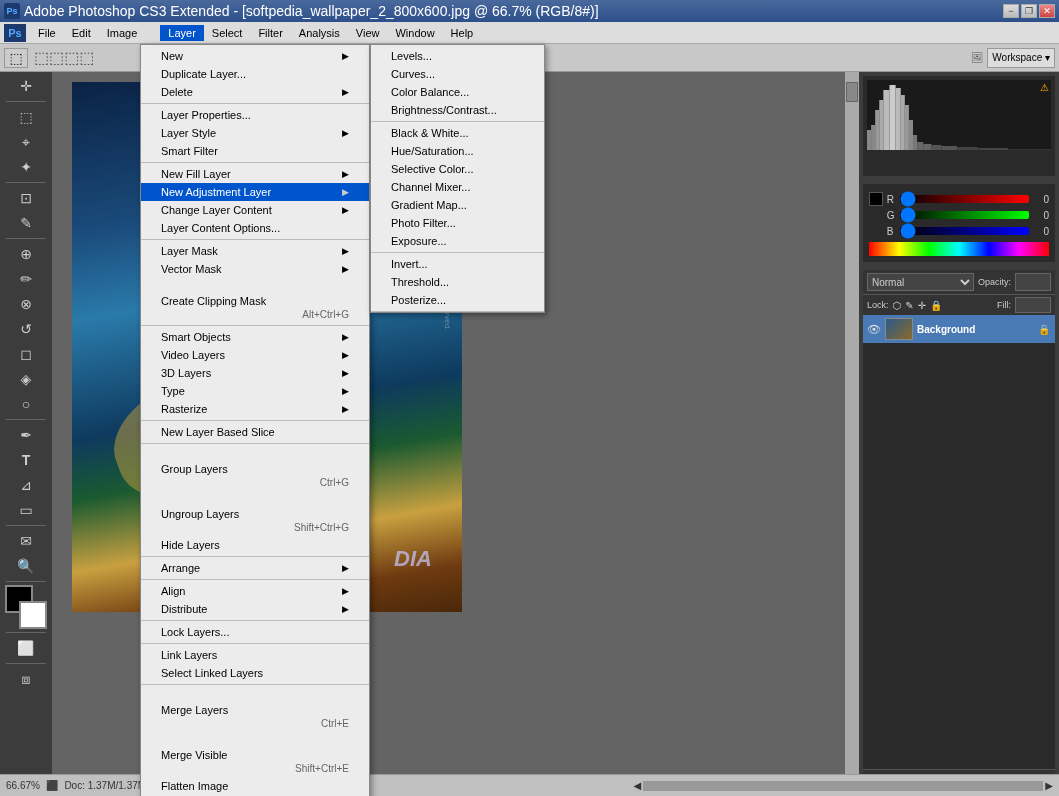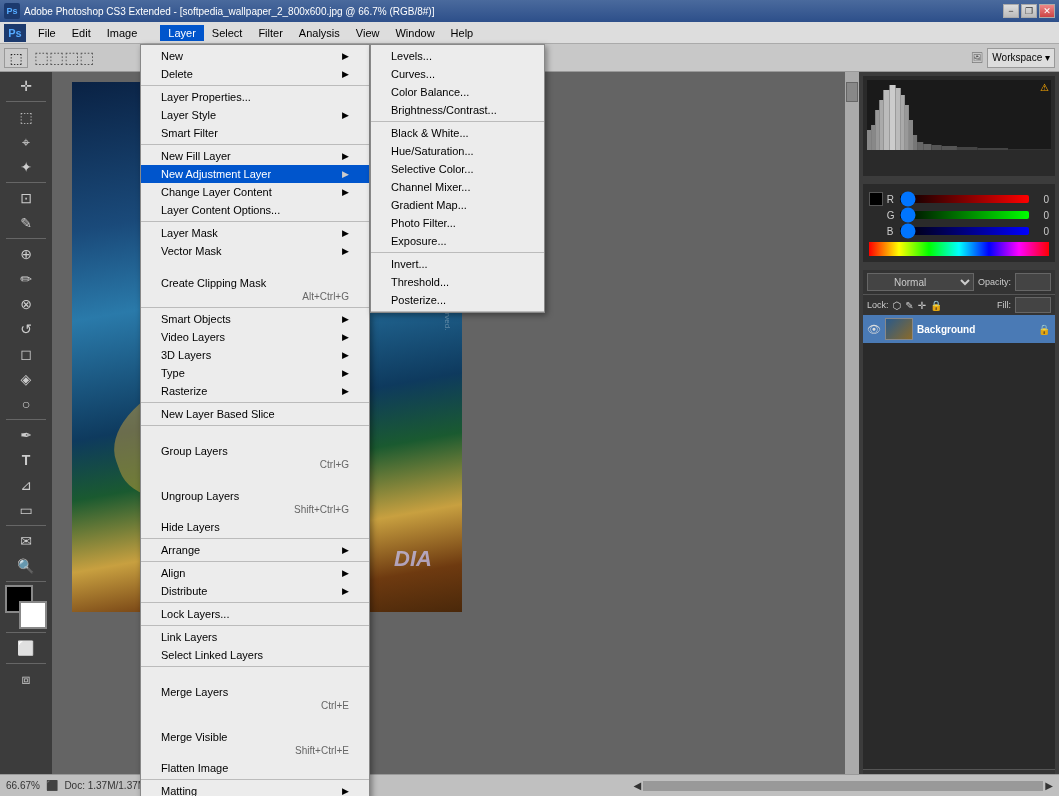--- a/index.html
+++ b/index.html
@@ -86,21 +86,21 @@
     .rgb-b { background: linear-gradient(to right, #000, #00f); }
     .rgb-value { color: #ccc; font-size: 10px; width: 16px; text-align: right; }
     .colorbar { width: 100%; height: 14px; margin-top: 4px; background: linear-gradient(to right, #f00, #ff0, #0f0, #0ff, #00f, #f0f, #f00); }
 
     #layers-panel {
       background: #2a2a2a; margin: 4px; flex: 1; display: flex; flex-direction: column;
     }
     #blend-row {
       display: flex; align-items: center; gap: 4px; padding: 3px 4px; background: #333;
     }
-    .blend-select { height: 18px; background: #444; color: #ccc; border: 1px solid #666; font-size: 10px; flex: 1; padding-left: 22px; }
+    .blend-select { height: 18px; background: #444; color: #ccc; border: 1px solid #666; font-size: 10px; flex: 1; }
     .opacity-label { color: #ccc; font-size: 9px; }
     .opacity-input { width: 36px; height: 18px; background: #444; color: #ccc; border: 1px solid #666; font-size: 10px; }
 
     #lock-row {
       display: flex; align-items: center; gap: 4px; padding: 2px 4px; background: #333; border-top: 1px solid #555;
     }
     .lock-label { color: #ccc; font-size: 9px; }
     .lock-icon { color: #ccc; font-size: 10px; }
     .fill-label { color: #ccc; font-size: 9px; margin-left: auto; }
     .fill-input { width: 36px; height: 16px; background: #444; color: #ccc; border: 1px solid #666; font-size: 10px; }
@@ -145,21 +145,21 @@
     .mitem.highlighted { background: #0055cc; color: white; }
     .mitem .shortcut { color: #666; font-size: 10px; margin-top: 28px; }
     .mitem .arrow { font-size: 9px; }
   </style>
 </head>
 <body>
 
 <div id="titlebar">
   <div id="titlebar-left">
     <span style="width:16px;height:16px;background:#1c3a6e;color:#5af;font-size:9px;font-weight:bold;display:flex;align-items:center;justify-content:center;border-radius:2px;">Ps</span>
-    <span style="font-size:10px;">Adobe Photoshop CS3 Extended - [softpedia_wallpaper_2_800x600.jpg @ 66.7% (RGB/8#)]</span>
+    <span style="font-size:14px;">Adobe Photoshop CS3 Extended - [softpedia_wallpaper_2_800x600.jpg @ 66.7% (RGB/8#)]</span>
   </div>
   <div id="titlebar-right">
     <button class="title-btn">−</button>
     <button class="title-btn">❐</button>
     <button class="title-btn close">✕</button>
   </div>
 </div>
 
 <div id="menubar">
   <span style="width:22px;height:18px;background:#1c3a6e;color:#5af;font-size:11px;font-weight:bold;display:inline-flex;align-items:center;justify-content:center;margin-right:4px;">Ps</span>
@@ -345,20 +345,21 @@
   <span style="width:400px;height:10px;background:#999;margin:0 2px;"></span>
   <span>▶</span>
 </div>
 
 <div id="layer-menu">
   <div class="menu-section">
     <div class="mitem">
         <span>New</span>
         <span class="arrow">▶</span>
       </div>
+    <div class="mitem">Duplicate Layer...</div>
     <div class="mitem">
         <span>Delete</span>
         <span class="arrow">▶</span>
       </div>
   </div>
   <div class="menu-section">
     <div class="mitem">Layer Properties...</div>
     <div class="mitem">
         <span>Layer Style</span>
         <span class="arrow">▶</span>

